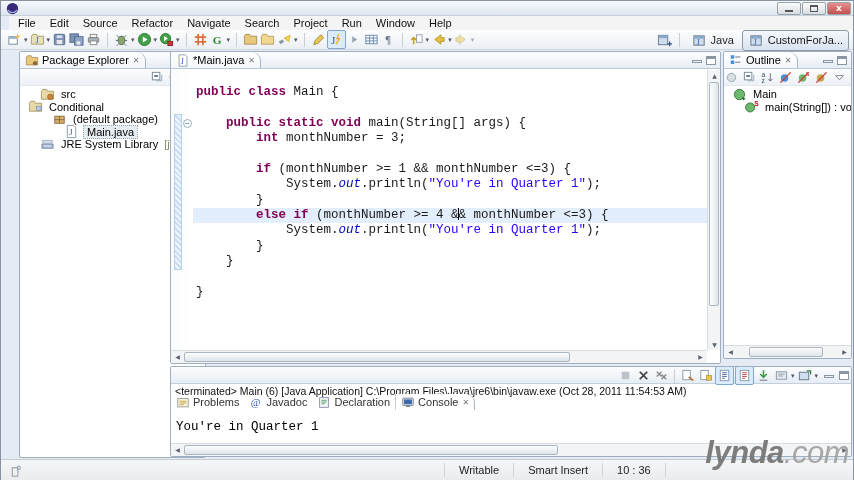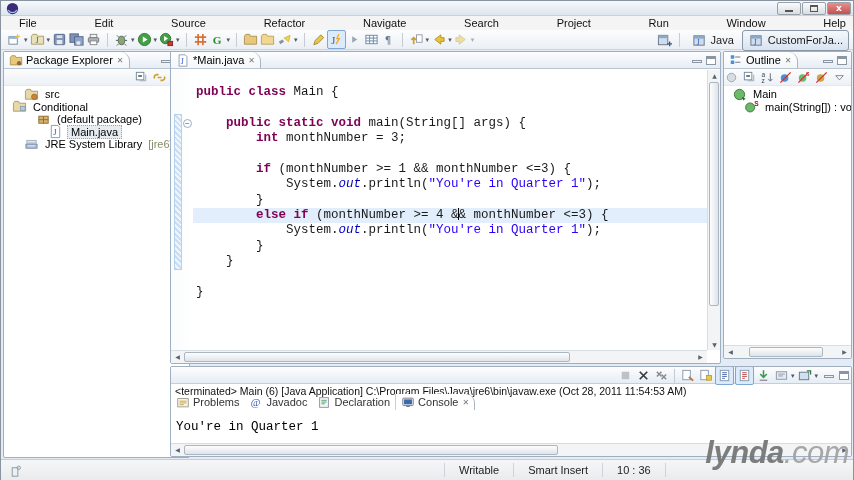--- a/index.html
+++ b/index.html
@@ -13,21 +13,21 @@
   #title-text { font-size:11px; color:#222; white-space:nowrap; }
   #win-controls { position:absolute; right:2px; top:1px; display:flex; gap:1px; }
   .win-btn { width:24px; height:13px; border:1px solid #98a0a8; border-radius:2px;
     background:linear-gradient(#fbfbfb,#d8dde2); display:flex; align-items:center; justify-content:center; }
   .win-btn.close { background:linear-gradient(#e89090,#c3504e); }
   .win-glyph-min { width:8px; height:2px; background:#555; margin-top:5px; }
   .win-glyph-max { width:8px; height:7px; border:1px solid #555; border-top:2px solid #555; background:transparent; }
   .win-glyph-close { color:#fff; font-weight:bold; font-size:9px; line-height:9px; font-family:"DejaVu Sans",sans-serif; }
 
   
-  #menubar { position:absolute; left:0; top:15px; right:0; height:14px; background:#f4f4f4; display:flex; align-items:center; padding-left:11px;justify-content:space-between; }
+  #menubar { position:absolute; left:8px; top:15px; right:0; height:14px; background:#f4f4f4; display:flex; align-items:center; padding-left:2px; }
   .menu-item { padding:0 7px; font-size:11px; color:#111; }
 
   
   #toolbar { position:absolute; left:0; top:29px; right:0; height:20px;
     background:linear-gradient(#fcfdfe,#ebeff4); border-bottom:1px solid #cdd5de; display:flex; align-items:center; padding-left:3px; }
   .tgroup { display:flex; align-items:center; padding:0 2px; }
   .tsep { width:1px; height:14px; background:#c6ccd4; margin:0 3px; }
   .icn { display:inline-flex; width:17px; height:17px; align-items:center; justify-content:center; }
   .icn svg { display:block; }
   .tbtn { display:flex; align-items:center; }
@@ -76,21 +76,21 @@
   .caret { display:inline-block; width:1.5px; height:12px; background:#000; vertical-align:-2px; margin:0 -0.75px; }
 
   
   .vscroll { position:absolute; top:18px; right:0; bottom:13px; width:13px; background:#f2f4f6; border-left:1px solid #d8dde2; }
   .hscroll { position:absolute; left:0; right:0; bottom:0; height:13px; background:#f2f4f6; border-top:1px solid #d8dde2; }
   .sb-arrow { position:absolute; width:13px; height:11px; color:#5a6470; font-size:6px; display:flex; align-items:center; justify-content:center; font-family:"DejaVu Sans",sans-serif; }
   .sb-thumb { position:absolute; top:1px; bottom:1px; background:linear-gradient(#fdfdfd,#dfe4ea); border:1px solid #aab6c2; border-radius:2px; }
   .vs-thumb { position:absolute; left:1px; right:1px; background:linear-gradient(90deg,#fdfdfd,#dfe4ea); border:1px solid #aab6c2; border-radius:2px; }
 
   
-  #pkg { left:2px; top:50px; width:187px; height:407px; }
+  #pkg { left:18px; top:50px; width:187px; height:407px; }
   #outline { left:722px; top:50px; width:129px; height:308px; }
   #outline-hscroll { height:13px; }
 
   
   #bottom { left:169px; top:365px; width:682px; height:91px; }
   .bp-tabs { height:17px; background:linear-gradient(#fdfdfe,#e6edf5); border-bottom:1px solid #c5cfda; display:flex; align-items:stretch; font-size:11px; position:relative; }
   .bp-tab { display:flex; align-items:center; gap:3px; padding:8px 5px; color:#333;margin-top:27px; }
   .bp-tab.active { background:#fff; border-right:1px solid #a8b6c4; border-left:1px solid #c5cfda; border-top-right-radius:9px; }
   .bp-toolbar { position:absolute; right:2px; top:0; height:17px; display:flex; align-items:center; gap:1px; }
   #bp-status { height:14px; display:flex; align-items:center; padding:0 4px; font-size:10.5px; color:#101010; background:#fff; white-space:nowrap; }

